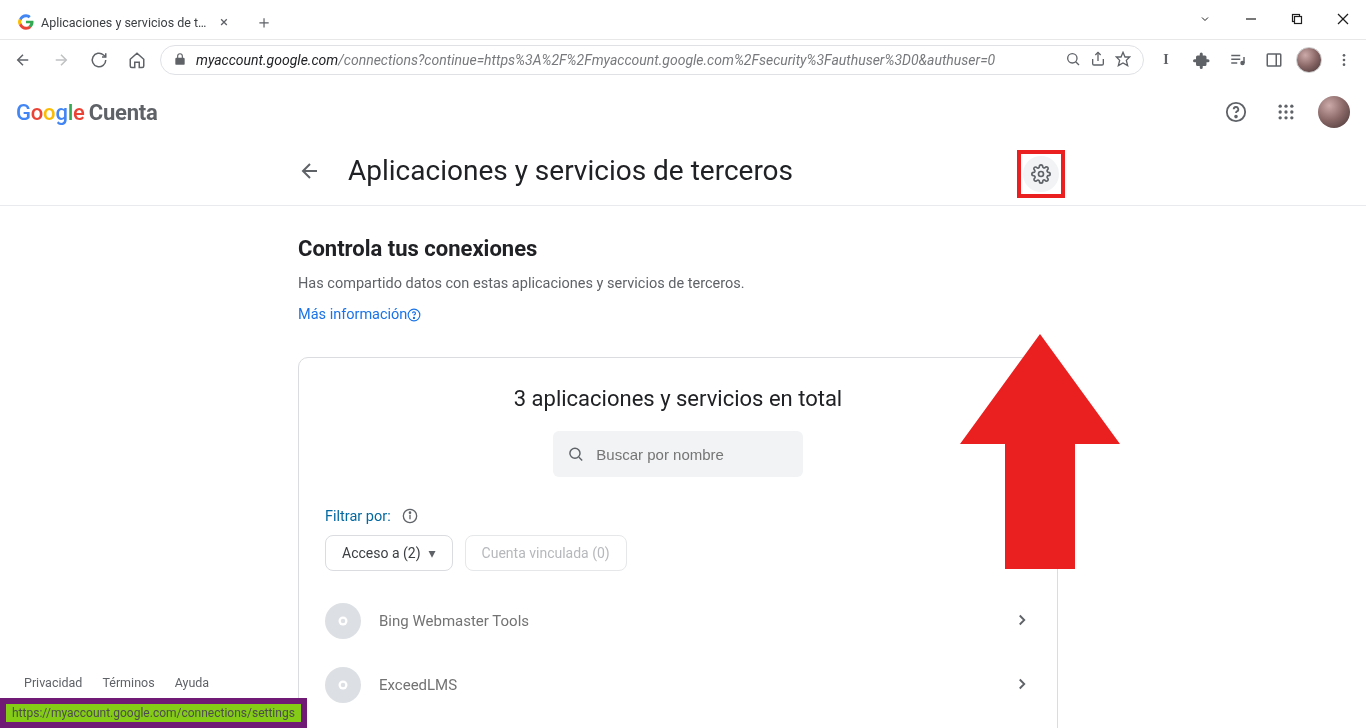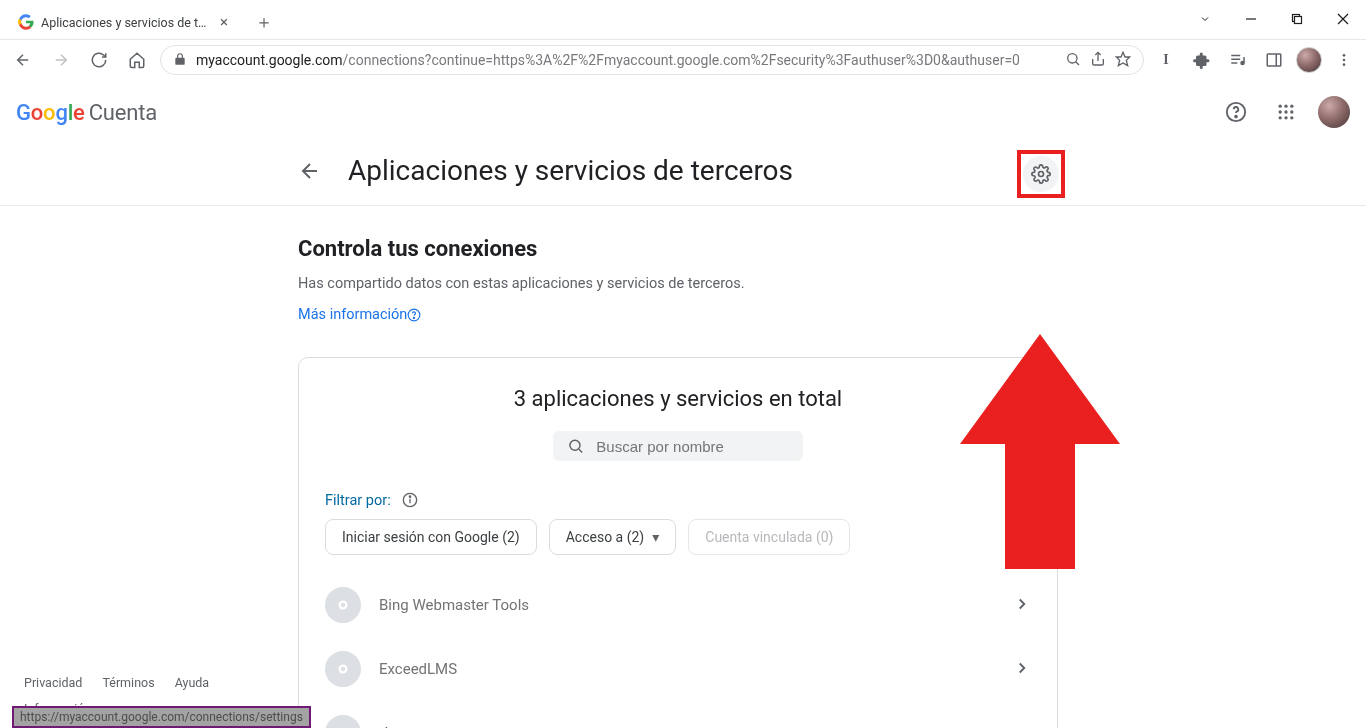--- a/index.html
+++ b/index.html
@@ -12,60 +12,60 @@
   .tab-title { white-space: nowrap; overflow: hidden; text-overflow: ellipsis; max-width: 170px; }
   .tab-close { color: #5f6368; font-size: 15px; padding: 0 2px; }
   .new-tab { width: 28px; height: 28px; display: flex; align-items: center; justify-content: center; color: #5f6368; font-size: 18px; margin-left: 10px; margin-bottom:3px;}
   .window-controls { margin-left: auto; display: flex; align-items: center; gap: 0; margin-bottom:4px; }
   .wc { width: 46px; height: 32px; display: flex; align-items: center; justify-content: center; color: #1f1f1f; }
   .wc svg { width: 12px; height: 12px; }
 
   .toolbar { height: 40px; display: flex; align-items: center; padding: 0 8px; gap: 8px; background:#fff; }
   .nav-icon { width: 30px; height: 30px; display: flex; align-items: center; justify-content: center; border-radius: 50%; color: #5f6368; }
   .nav-icon svg { width: 18px; height: 18px; }
-  .omnibox { flex: 1; height: 30px; background: #fff; border: 1px solid #dfe1e5; border-radius: 16px; display: flex; align-items: center; padding: 1px 12px; gap: 9px; font-size: 14px; color: #202124; }
+  .omnibox { flex: 1; height: 30px; background: #fff; border: 1px solid #dfe1e5; border-radius: 16px; display: flex; align-items: center; padding: 1px 12px; gap: 9px; font-size: 14px; color: #202124; font-style: italic; }
   .omnibox .lock { color: #5f6368; }
   .url-text { flex:1; white-space:nowrap; overflow:hidden; }
   .url-text .host { color:#202124; }
   .url-text .path { color:#77797c; }
   .ext-icons { display: flex; align-items: center; gap:8px; color:#5f6368; }
   .ext-icons .ei { width:28px; height:28px; display:flex; align-items:center; justify-content:center; }
   .avatar-small { width:26px; height:26px; border-radius:50%; background: radial-gradient(circle at 35% 30%, #caa 0, #866 50%, #433 100%); border:1px solid #ccc; }
 
   
   .g-header { height: 64px; display:flex; align-items:center; padding: 0 16px; }
   .g-logo { display:flex; align-items:center; font-size:22px; letter-spacing:-.2px; }
   .g-logo .l1{color:#4285F4;font-weight:500}
   .g-logo .l2{color:#EA4335;font-weight:500}
   .g-logo .l3{color:#FBBC05;font-weight:500}
   .g-logo .l4{color:#4285F4;font-weight:500}
   .g-logo .l5{color:#34A853;font-weight:500}
   .g-logo .l6{color:#EA4335;font-weight:500}
-  .g-logo .cuenta{color:#5f6368; font-weight:400; margin-left:4px;}
+  .g-logo .cuenta{color:#5f6368; font-weight:700; margin-left:4px;}
   .g-header-right { margin-left:auto; display:flex; align-items:center; gap:14px; }
   .g-header-right .hi { width:36px; height:36px; display:flex; align-items:center; justify-content:center; border-radius:50%; color:#5f6368; }
   .avatar-big { width:32px; height:32px; border-radius:50%; background: radial-gradient(circle at 35% 30%, #caa 0, #866 50%, #433 100%); }
 
   
   .page { position:relative; }
   .page-header { display:flex; align-items:center; padding: 10px 0 18px 298px; border-bottom:1px solid #e8eaed;gap:10px; }
   .back-arrow { width:24px; height:24px; color:#5f6368; margin-right:16px; }
   .page-title { font-size: 28px; font-weight:400; color:#202124; }
   .gear-wrap { position:absolute; left:1017px; top:6px; width:48px; height:48px; border:4px solid #EA2020; display:flex; align-items:center; justify-content:center; background:#fff;}
   .gear-btn { width:36px; height:36px; border-radius:50%; background:#f1f3f4; display:flex; align-items:center; justify-content:center; color:#5f6368; }
 
   .content { padding: 30px 0 0 298px; width: 1060px; }
   .section-title { font-size: 22px; color:#202124; margin-bottom:14px; }
   .section-sub { color:#5f6368; font-size:14.5px; margin-bottom:14px; }
   .learn-more { color:#1a73e8; font-size:14.5px; text-decoration:none; display:inline-flex; align-items:center; }
 
   .card { margin-top:34px; border:1px solid #dadce0; border-radius:10px; padding: 28px 26px 0; width: 760px; }
   .card-head { display:flex; align-items:center; justify-content:space-between; margin-bottom: 30px; gap:20px;flex-direction:column;}
   .card-title { font-size: 22px; color:#202124; }
-  .search-box { width:250px; height:30px; background:#f1f3f4; border-radius:6px; display:flex; align-items:center; padding:0 14px; gap:12px; color:#5f6368; }
+  .search-box { width:250px; height:46px; background:#f1f3f4; border-radius:6px; display:flex; align-items:center; padding:0 14px; gap:12px; color:#5f6368; }
   .search-box input { border:none; background:transparent; outline:none; font-size:15px; color:#202124; width:100%; }
 
   .filter-row { display:flex; align-items:center; gap:10px; margin-bottom:10px; }
   .filter-label { color:#0369a1; font-size:14.5px; }
   .info-icon { color:#5f6368; width:18px; height:18px; display:inline-flex; align-items:center; justify-content:center; }
 
   .chips { display:flex; gap:12px; margin-bottom:18px; flex-wrap:wrap;}
   .chip { border:1px solid #dadce0; border-radius:8px; height:36px; display:flex; align-items:center; padding:0 16px; font-size:14px; color:#3c4043; gap:8px; }
   .chip .caret { color:#5f6368; }
   .chip.disabled { color:#b6b8bb; border-color:#e6e7e9; }
@@ -74,21 +74,21 @@
   .app-item { display:flex; align-items:center; height:64px; gap:18px; }
   .app-icon { width:36px; height:36px; border-radius:50%; background:#dcdfe3; display:flex; align-items:center; justify-content:center; }
   .app-icon svg { width:18px; height:18px; fill:#fff; }
   .app-name { font-size:15px; color:#737373; flex:1; }
   .chev { color:#5f6368; }
 
   
   .footer { position:absolute; bottom:38px; left:24px; display:flex; gap:20px; font-size:12.5px; color:#5f6368; }
   .footer2 { position:absolute; bottom:12px; left:24px; font-size:12.5px; color:#5f6368; }
 
-  .status-bar { position:absolute; bottom:0; left:0; background:#a3a3a3; border:2px solid #701a75; font-size:12px; color:#4d4d4d; padding:2px 6px;margin-left:12px; }
+  .status-bar { position:absolute; bottom:0; left:0; background:#84cc16; border:6px solid #701a75; font-size:12px; color:#4d4d4d; padding:2px 6px; }
 
   
   .annotation-arrow { position:absolute; left:960px; top:190px; pointer-events:none; }
 </style>
 </head>
 <body>
 
 <div class="browser-top">
   <div class="tab">
     <span class="favicon">
@@ -288,23 +288,20 @@
         <span class="info-icon">
             <svg width="16" height="16" viewBox="0 0 24 24" fill="none" stroke="currentColor" stroke-width="2">
               <circle cx="12" cy="12" r="10"></circle>
               <line x1="12" y1="10" x2="12" y2="17"></line>
               <circle cx="12" cy="7" r="1" fill="currentColor"></circle>
             </svg>
           </span>
       </div>
 
       <div class="chips">
-        <div class="chip">
-            <span>Iniciar sesión con Google (2)</span>
-          </div>
         <div class="chip">
             <span>Acceso a (2)</span>
             <span class="caret">▾</span>
           </div>
         <div class="chip disabled">
             <span>Cuenta vinculada (0)</span>
           </div>
       </div>
 
       <div class="app-list">

